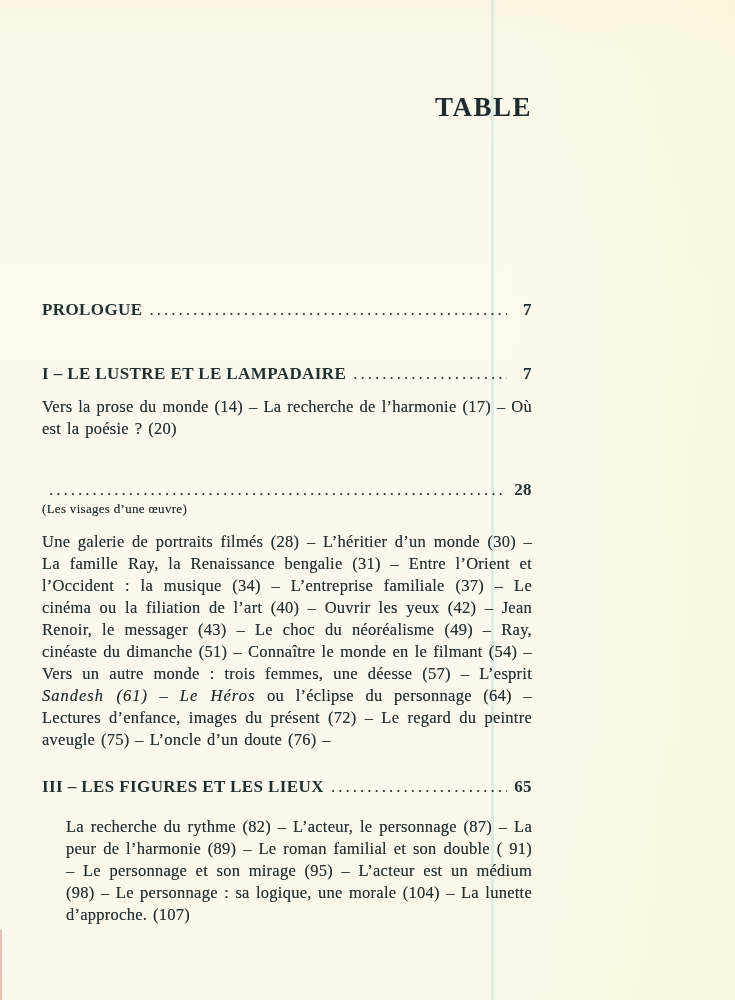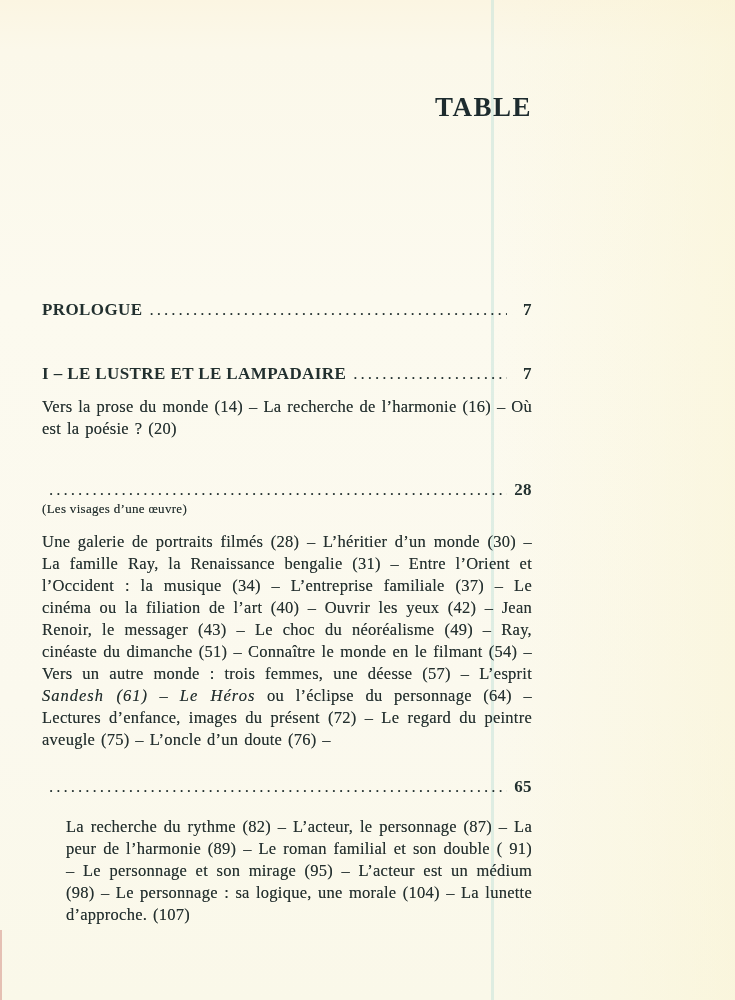--- a/index.html
+++ b/index.html
@@ -131,32 +131,33 @@
       <span class="leader">........................................................................................................................</span>
       <span class="pagenum">7</span>
     </div>
 
     <div class="toc-row row-section1">
       <span class="label">I – LE LUSTRE ET LE LAMPADAIRE</span>
       <span class="leader">........................................................................................................................</span>
       <span class="pagenum">7</span>
     </div>
 
-    <div class="summary sum-1">Vers la prose du monde (14) – La recherche de l’harmonie (16) – Où est la poésie ? (20)</div>
+    <div class="summary sum-1">Vers la prose du monde (14) – La recherche de l’harmonie (17) – Où est la poésie ? (20)</div>
 
     <div class="toc-row row-section2">
       <span class="leader">........................................................................................................................</span>
       <span class="pagenum">28</span>
     </div>
 
     <div class="subtitle">(Les visages d’une œuvre)</div>
 
     <div class="summary sum-2"><span>Une galerie de portraits filmés (28) – L’héritier d’un monde (30) – La famille Ray, la Renaissance bengalie (31) – Entre l’Orient et l’Occident : la musique (34) – L’entreprise familiale (37) – Le cinéma ou la filiation de l’art (40) – Ouvrir les yeux (42) – Jean Renoir, le messager (43) – Le choc du néoréalisme (49) – Ray, cinéaste du dimanche (51) – Connaître le monde en le filmant (54) – Vers un autre monde : trois femmes, une déesse (57) – L’esprit </span><em>Sandesh (61)</em><span> – </span><em>Le Héros</em><span> ou l’éclipse du personnage (64) – Lectures d’enfance, images du présent (72) – Le regard du peintre aveugle (75) – L’oncle d’un doute (76) –</span></div>
 
     <div class="toc-row row-section3">
+      <span class="label">III – LES FIGURES ET LES LIEUX</span>
       <span class="leader">........................................................................................................................</span>
       <span class="pagenum">65</span>
     </div>
 
     <div class="summary sum-3">La recherche du rythme (82) – L’acteur, le personnage (87) – La peur de l’harmonie (89) – Le roman familial et son double ( 91) – Le personnage et son mirage (95) – L’acteur est un médium (98) – Le personnage : sa logique, une morale (104) – La lunette d’approche. (107)</div>
 
   </div>
 </div>
 
 </body></html>

